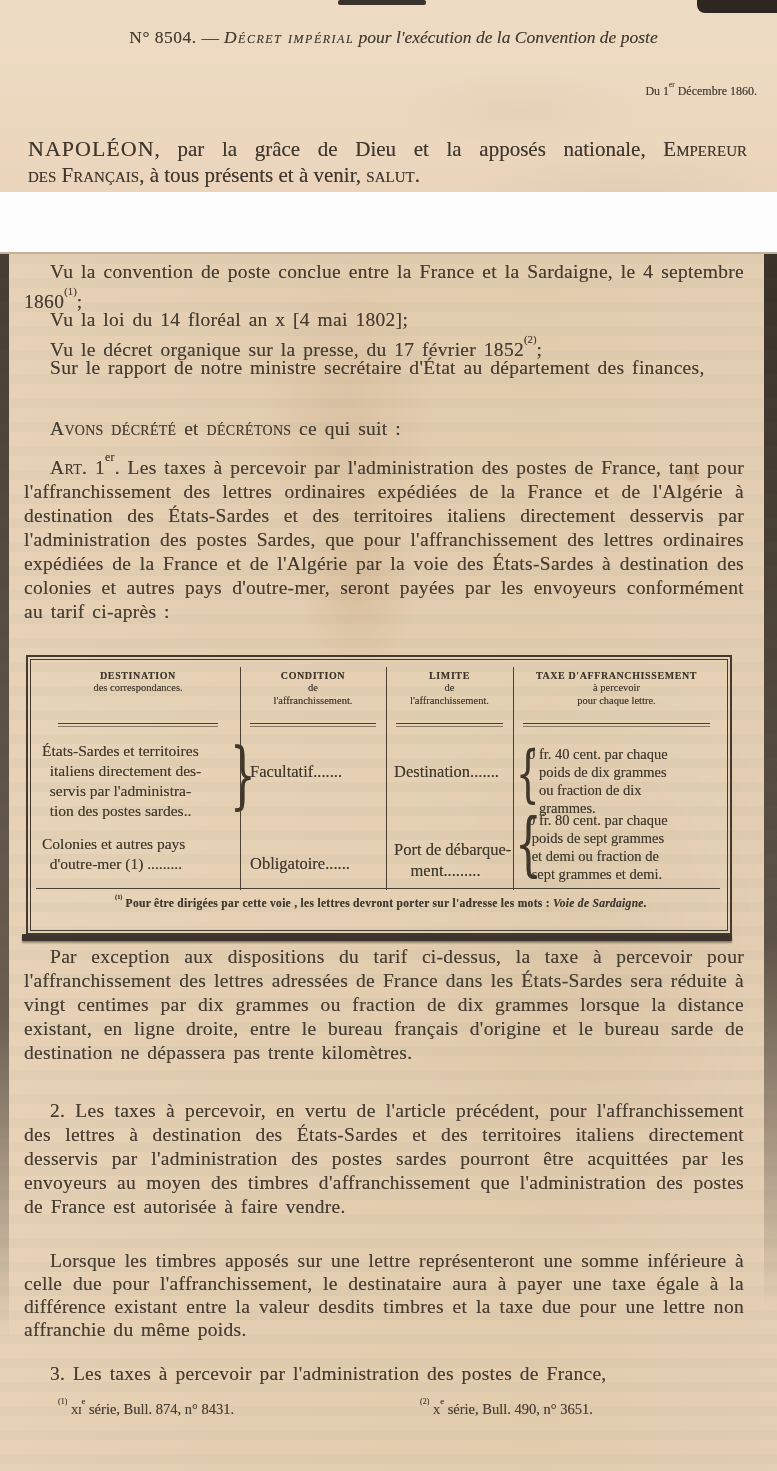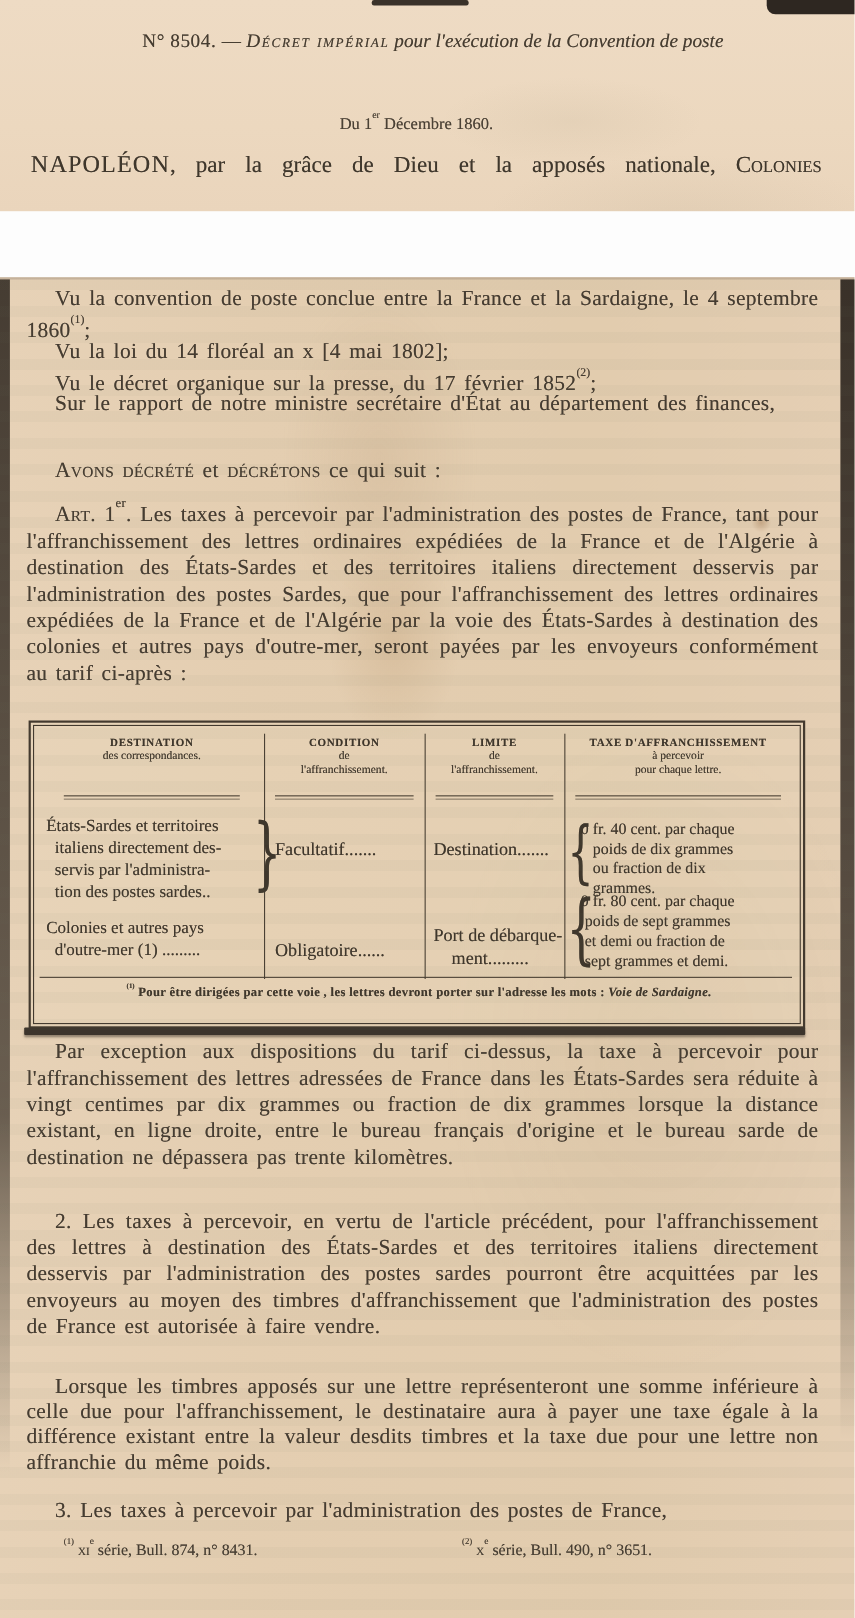--- a/index.html
+++ b/index.html
@@ -16,21 +16,21 @@
       radial-gradient(ellipse 180px 60px at 620px 200px, rgba(150,140,110,.10), transparent),
       radial-gradient(ellipse 120px 40px at 520px 110px, rgba(140,130,100,.08), transparent),
       linear-gradient(180deg,#eedbc4 0%,#ecd8bf 60%,#ead5bc 100%);
   }
   .mark-top-center{position:absolute;left:338px;top:0;width:88px;height:5px;background:#3a322a;border-radius:2px;}
   .mark-top-right{position:absolute;right:0;top:0;width:80px;height:13px;background:#2e2721;border-bottom-left-radius:8px;}
   .heading{position:absolute;left:40px;right:30px;top:26px;text-align:center;font-style:italic;font-size:17.5px;line-height:23px;color:#453c30;}
   .heading .num{font-style:normal;letter-spacing:.5px;}
   .sc{font-variant-caps:small-caps;}
   .heading .sc{letter-spacing:1.5px;}
-  .dateline{position:absolute;left:0;right:20px;top:103px;text-align:center;font-size:15px;color:#4a4135;}
+  .dateline{position:absolute;left:0;right:20px;top:84px;text-align:right;font-size:12px;color:#4a4135;}
   .salutation{position:absolute;left:28px;right:30px;top:136px;font-size:21px;line-height:26px;color:#3f372c;}
   .salutation .l1{text-align:justify;text-align-last:justify;}
   .salutation .name{font-size:22px;letter-spacing:1px;}
   sup.fn{font-size:.55em;position:relative;top:-.5em;letter-spacing:0;}
   sup.er{font-size:.6em;position:relative;top:-.45em;}
   
   .scan-bottom{
     top:252px;height:1219px;
     border-top:2px solid rgba(95,85,70,.25);
     background:
@@ -83,21 +83,22 @@
   <div class="mark-top-center"></div>
   <div class="mark-top-right"></div>
 
   <div class="heading">
     <div><span class="num">N° 8504. —</span> <span class="sc">Décret impérial</span><span> pour l'exécution de la Convention de poste</span></div>
   </div>
 
   <div class="dateline"><span>Du 1</span><sup class="er">er</sup><span> Décembre 1860.</span></div>
 
   <div class="salutation">
-    <div class="l1"><span style="text-indent:52px;display:inline-block;"></span><span class="name">NAPOLÉON</span><span>, par la grâce de Dieu et la apposés nationale, </span><span class="sc">Colonies</span></div>
+    <div class="l1"><span style="text-indent:52px;display:inline-block;"></span><span class="name">NAPOLÉON</span><span>, par la grâce de Dieu et la apposés nationale, </span><span class="sc">Empereur</span></div>
+    <div><span class="sc">des Français</span><span>, à tous présents et à venir, </span><span class="sc">salut.</span></div>
   </div>
 </div>
 
 <div class="scan scan-bottom">
   <div class="edge-l"></div>
   <div class="edge-r"></div>
 
   <div class="p ind" style="top:6px;"><span>Vu la convention de poste conclue entre la France et la Sardaigne, le 4 septembre 1860</span><sup class="fn">(1)</sup><span>;</span></div>
 
   <div class="p ind" style="top:54px;text-align:left;">Vu la loi du 14 floréal an x [4 mai 1802];</div>

